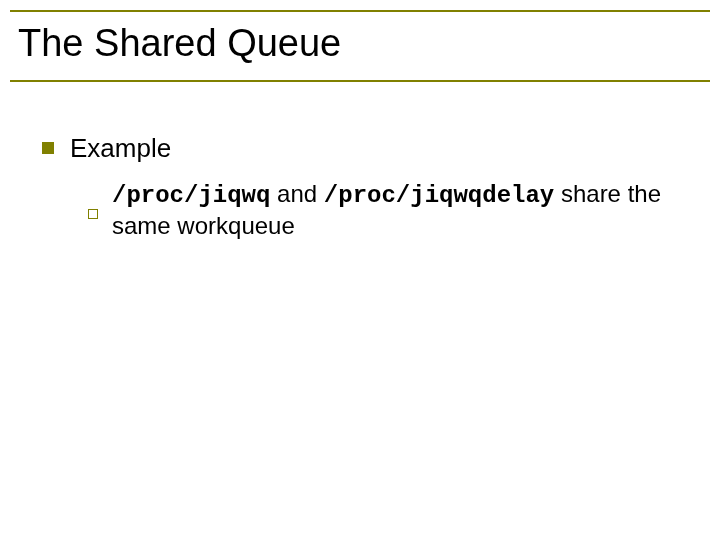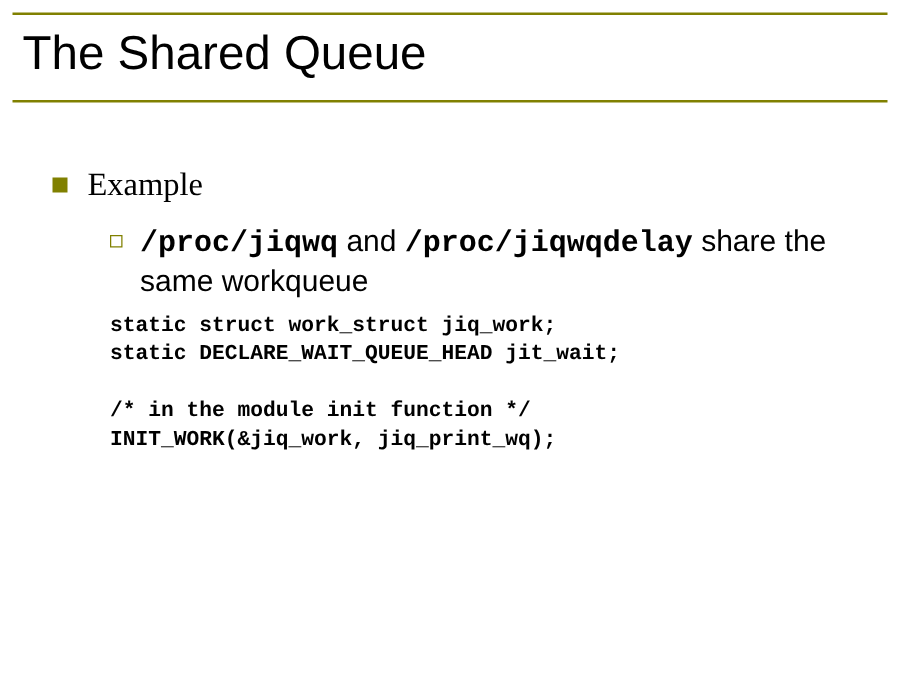--- a/index.html
+++ b/index.html
@@ -47,36 +47,35 @@
     top: 132px;
     right: 30px;
     font-size: 26px;
     color: #000;
     line-height: 1.25;
   }
   .bullet-l1 {
     display: flex;
     align-items: flex-start;
     margin-bottom: 14px;
-    font-family: Liberation Serif, serif;
   }
   .bullet-l1 .marker {
     width: 12px;
     height: 12px;
     background: #808000;
     margin-top: 10px;
     margin-right: 16px;
     flex: 0 0 auto;
   }
   .sub {
     margin-left: 46px;
   }
   .bullet-l2 {
     display: flex;
-    align-items: flex-start;
+    align-items: center;
     margin-bottom: 4px;
     font-size: 24px;
   }
   .bullet-l2 .marker {
     width: 10px;
     height: 10px;
     border: 1.5px solid #808000;
     box-sizing: border-box;
     margin-top: 9px;
     margin-right: 14px;
@@ -123,21 +122,16 @@
       <div class="bullet-l2">
         <div class="marker"></div>
         <div class="text">
           <span class="codefont">/proc/jiqwq</span><span> and </span><span class="codefont">/proc/jiqwqdelay</span><span> share the same workqueue</span>
         </div>
       </div>
 
 
     </div>
 
-    <div class="codeblock"><span>static struct work_struct jiq_work;</span>
-<span>static DECLARE_WAIT_QUEUE_HEAD jit_wait;</span>
-<span></span>
-<span>/* in the module init function */</span>
-<span>INIT_WORK(&amp;jiq_work, jiq_print_wq);</span></div>
 
   </div>
 
 </div>
 
 </body></html>

